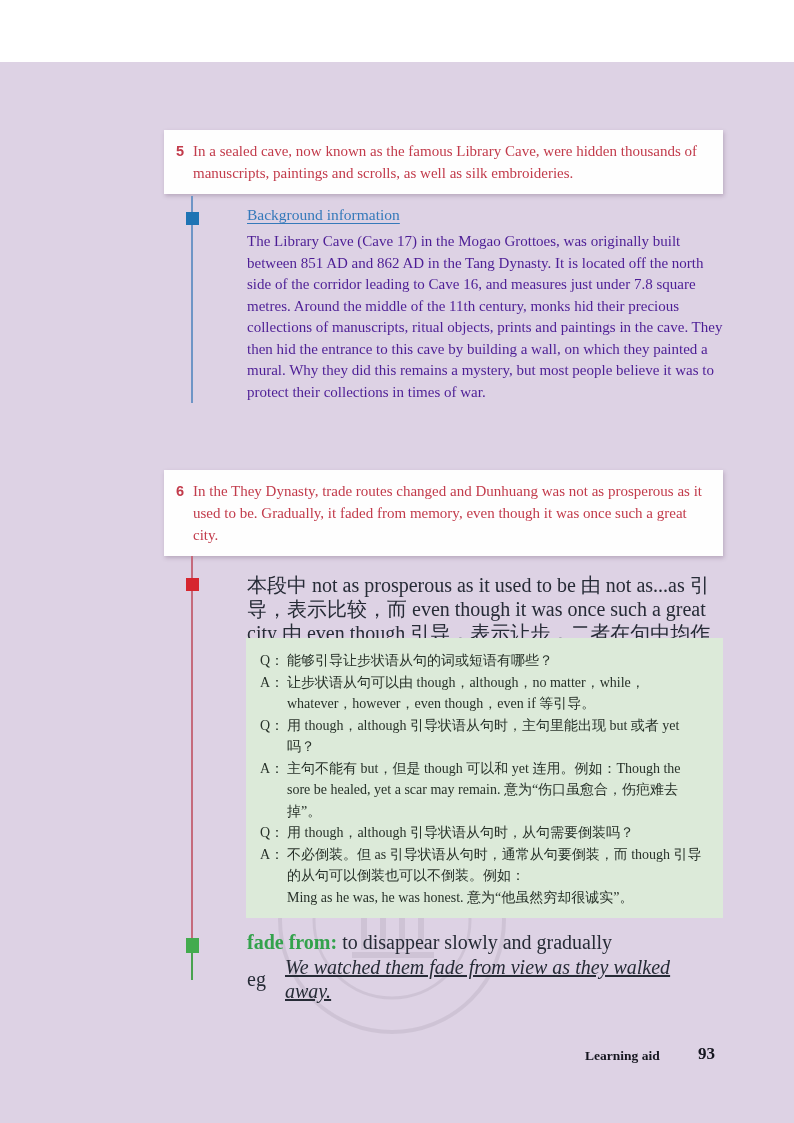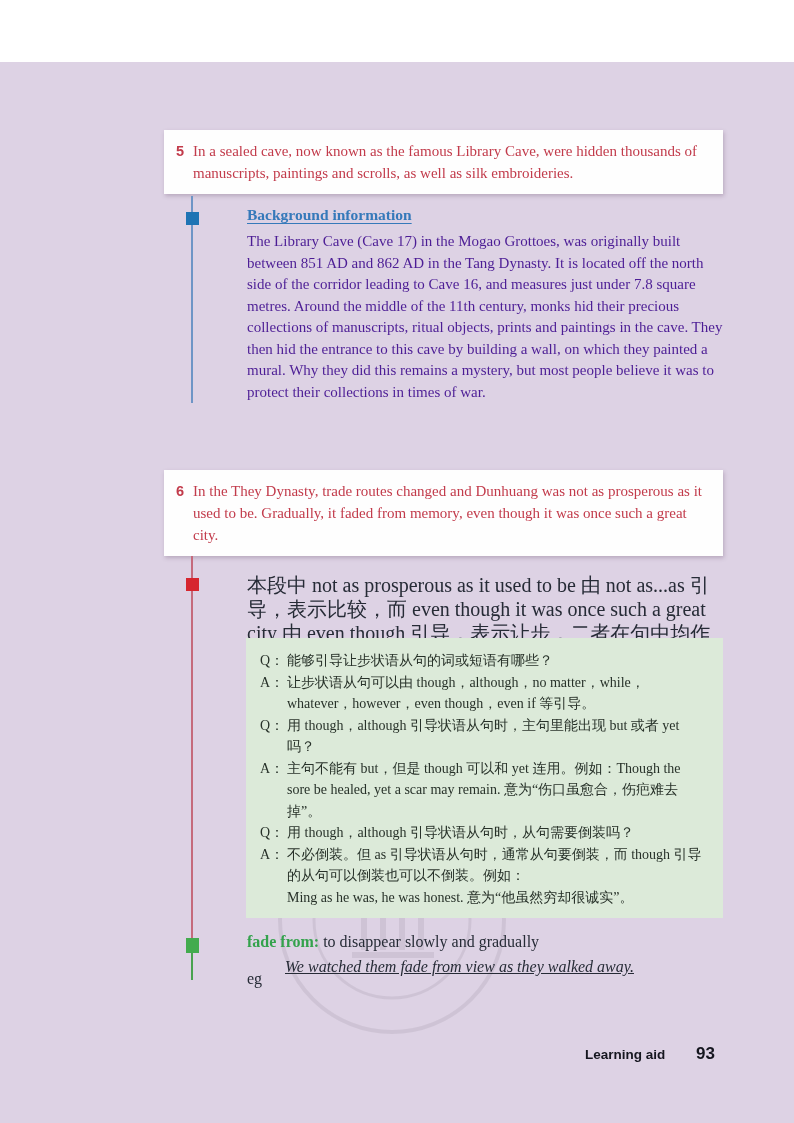--- a/index.html
+++ b/index.html
@@ -37,21 +37,21 @@
   #line-red{left:191px;top:556px;height:382px;background:#c56a7c;}
   #line-green{left:191px;top:952px;height:28px;background:#49a24f;}
   .marker{position:absolute;width:13px;height:13px;}
   #marker-blue{left:186px;top:212px;background:#1e74b4;}
   #marker-red{left:186px;top:578px;background:#d6262f;}
   #marker-green{left:186px;top:938px;background:#43ab4e;height:15px;}
 
   
   #bginfo{position:absolute;left:247px;top:206px;width:478px;}
   #bginfo .bg-head{
-    color:#3579ba;font-weight:bold;font-size:15.5px;
+    color:#3579ba;font-weight:normal;font-size:15.5px;
     text-decoration:underline;text-underline-offset:3px;
     margin-bottom:7px;
   }
   #bginfo .bg-body{
     color:#4c1d95;font-size:15px;line-height:21.5px;text-align:left;
   }
 
   
   #analysis{
     position:absolute;left:247px;top:573px;width:478px;
@@ -64,34 +64,34 @@
     background:#dcead9;
     padding:12px 16px 10px 14px;box-sizing:border-box;
     color:#273129;font-size:14px;line-height:21.5px;
   }
   .qa-row{display:flex;}
   .qa-label{flex:0 0 27px;}
   .qa-content{flex:1;}
 
   
   #fade{position:absolute;left:247px;top:930px;width:474px;
-    font-size:16px;line-height:24px;color:#262b36;}
+    font-size:20px;line-height:24px;color:#262b36;}
   #fade .term{color:#33a24c;font-weight:bold;}
   #fade .eg-row{display:flex;margin-top:1px;}
   #fade .eg-label{flex:0 0 38px;margin-top:12px;}
   #fade .eg-text{font-style:italic;text-decoration:underline;}
 
   
   #watermark{position:absolute;left:272px;top:800px;opacity:.11;pointer-events:none;}
 
   
   #footer{
     position:absolute;left:585px;top:1044px;width:130px;
-    display:flex;justify-content:space-between;align-items:center;
-    font-family:Liberation Sans, sans-serif;
+    display:flex;justify-content:space-between;align-items:flex-end;
+    font-family:Liberation Serif, serif;
     color:#15161f;font-weight:bold;
   }
   #footer .sec{font-size:13.5px;}
   #footer .pg{font-size:17px;}
 </style>
 </head>
 <body>
 
 <div class="lavender"></div>
 

